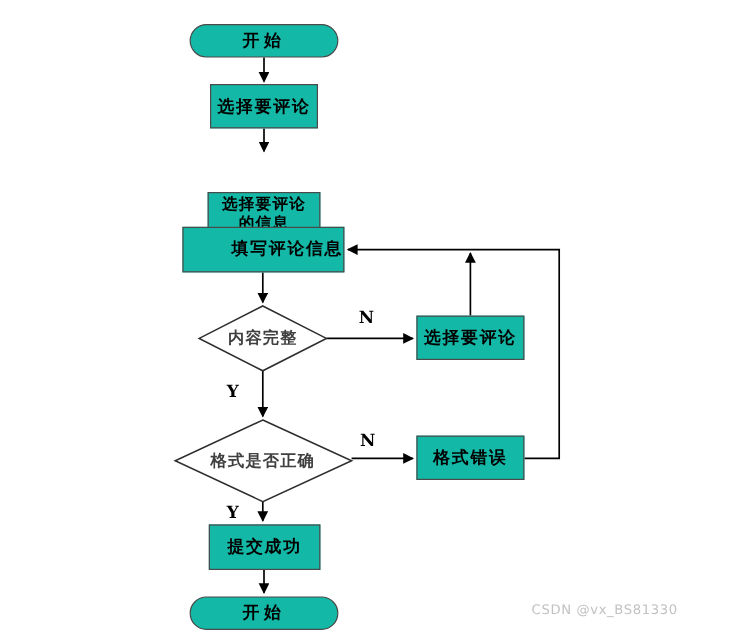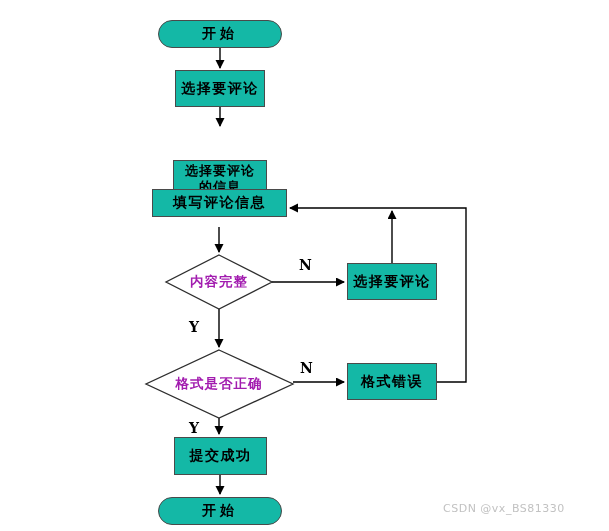--- a/index.html
+++ b/index.html
@@ -30,21 +30,21 @@
     letter-spacing: 1.5px;
     text-align: center;
   }
   .node.terminator { border-radius: 14px; letter-spacing: 4px; }
   .node.process-sm { font-size: 13px; line-height: 16px; letter-spacing: 1px; margin-top: 32px; }
   .decision-label {
     position: absolute;
     display: flex;
     align-items: center;
     justify-content: center;
-    color: #a21caf;
+    color: #404040;
     font-weight: bold;
     font-size: 13.5px;
     letter-spacing: 1px;
     text-align: center;
     pointer-events: none;
   }
   .edge-label {
     position: absolute;
     color: #000000;
     font-weight: bold;
@@ -100,21 +100,21 @@
     <span>选择要评论</span>
   </div>
 
   <div class="node process-sm" style="left:173px; top:128px; width:94px; height:37px;">
     <span>
       <span style="display:block">选择要评论</span>
       <span style="display:block">的信息</span>
     </span>
   </div>
 
-  <div class="node" style="left:152px; top:189px; width:135px; height:28px;">
+  <div class="node" style="left:152px; top:189px; width:135px; height:38px;justify-content:flex-end;">
     <span>填写评论信息</span>
   </div>
 
   <div class="decision-label" style="left:176px; top:272px; width:86px; height:20px;">内容完整</div>
 
   <div class="node" style="left:347px; top:263px; width:90px; height:37px;">
     <span>选择要评论</span>
   </div>
 
   <div class="decision-label" style="left:156px; top:374px; width:126px; height:20px;">格式是否正确</div>

